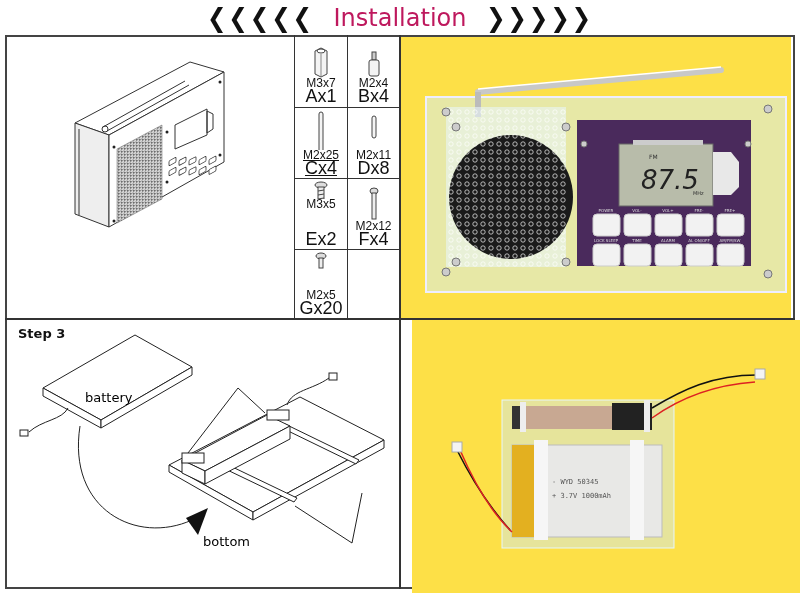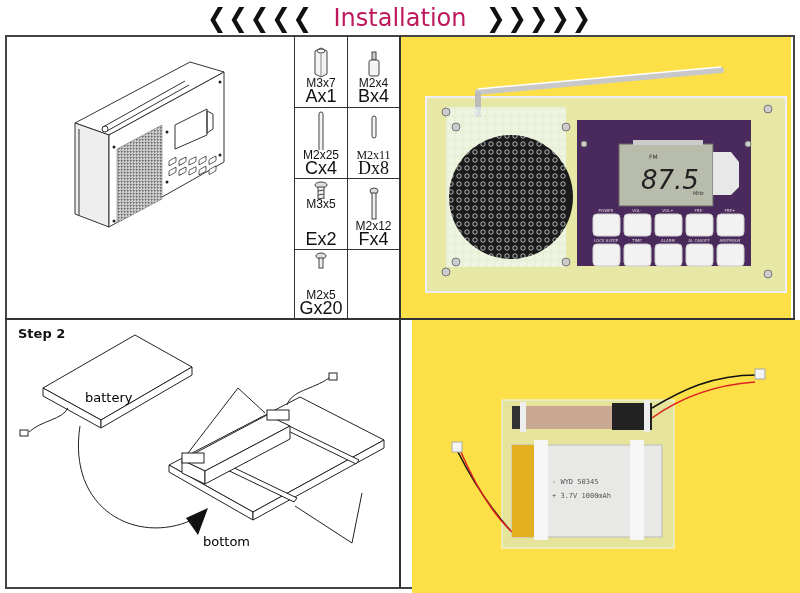--- a/index.html
+++ b/index.html
@@ -98,28 +98,28 @@
   <span class="code">Ax1</span>
 </div>
 <div class="part-cell" style="left:348px;top:38px;width:51px;height:66px;">
   <svg width="14" height="28">
       <rect x="5" y="2" width="4" height="8" fill="#ccc" stroke="#444"></rect>
       <rect x="2" y="10" width="10" height="16" rx="2" fill="#f4f4f4" stroke="#444"></rect>
     </svg>
   <span class="size">M2x4</span>
   <span class="code">Bx4</span>
 </div>
-<div class="part-cell" style="left:295px;top:110px;width:52px;height:66px;">
+<div class="part-cell" style="left:295px;top:110px;width:52px;height:66px;text-decoration:underline;">
   <svg width="10" height="44">
       <rect x="3" y="2" width="4" height="40" rx="2" fill="#f4f4f4" stroke="#444"></rect>
     </svg>
   <span class="size">M2x25</span>
   <span class="code">Cx4</span>
 </div>
-<div class="part-cell" style="left:348px;top:110px;width:51px;height:66px;font-family:Liberation Serif, serif;">
+<div class="part-cell" style="left:348px;top:110px;width:51px;height:66px;">
   <svg width="10" height="26" style="margin-bottom:10px">
       <rect x="3" y="2" width="4" height="22" rx="2" fill="#f4f4f4" stroke="#444"></rect>
     </svg>
   <span class="size">M2x11</span>
   <span class="code">Dx8</span>
 </div>
 <div class="part-cell" style="left:295px;top:181px;width:52px;height:66px;">
   <svg width="16" height="22">
       <ellipse cx="8" cy="4" rx="6" ry="3" fill="#ddd" stroke="#444"></ellipse>
       <rect x="5" y="6" width="6" height="14" fill="#eee" stroke="#444"></rect>
@@ -540,21 +540,21 @@
       <line x1="181" y1="133" x2="231" y2="68"></line>
       <line x1="231" y1="68" x2="258" y2="93"></line>
       <line x1="288" y1="186" x2="345" y2="223"></line>
       <line x1="345" y1="223" x2="355" y2="173"></line>
     </g>
     <polygon points="179,198 201,188 191,215" fill="#111"></polygon>
     <text x="78" y="82" font-size="13" class="svg-label">battery</text>
     <text x="196" y="226" font-size="13" class="svg-label">bottom</text>
   </svg>
 </div>
-<div class="step-label">Step 2</div>
+<div class="step-label">Step 3</div>
 
 <div class="panel photo" style="left:412px;top:320px;width:390px;height:344px;">
   <svg width="390" height="268">
 
     <rect x="90" y="80" width="172" height="148" fill="#cfe8ef" fill-opacity="0.5" stroke="#e8f6fa"></rect>
 
     <rect x="100" y="86" width="105" height="23" fill="#c8a892"></rect>
     <rect x="100" y="86" width="13" height="23" fill="#333"></rect>
     <rect x="200" y="83" width="40" height="27" fill="#222"></rect>
     <rect x="232" y="80" width="6" height="32" fill="#eee"></rect>

